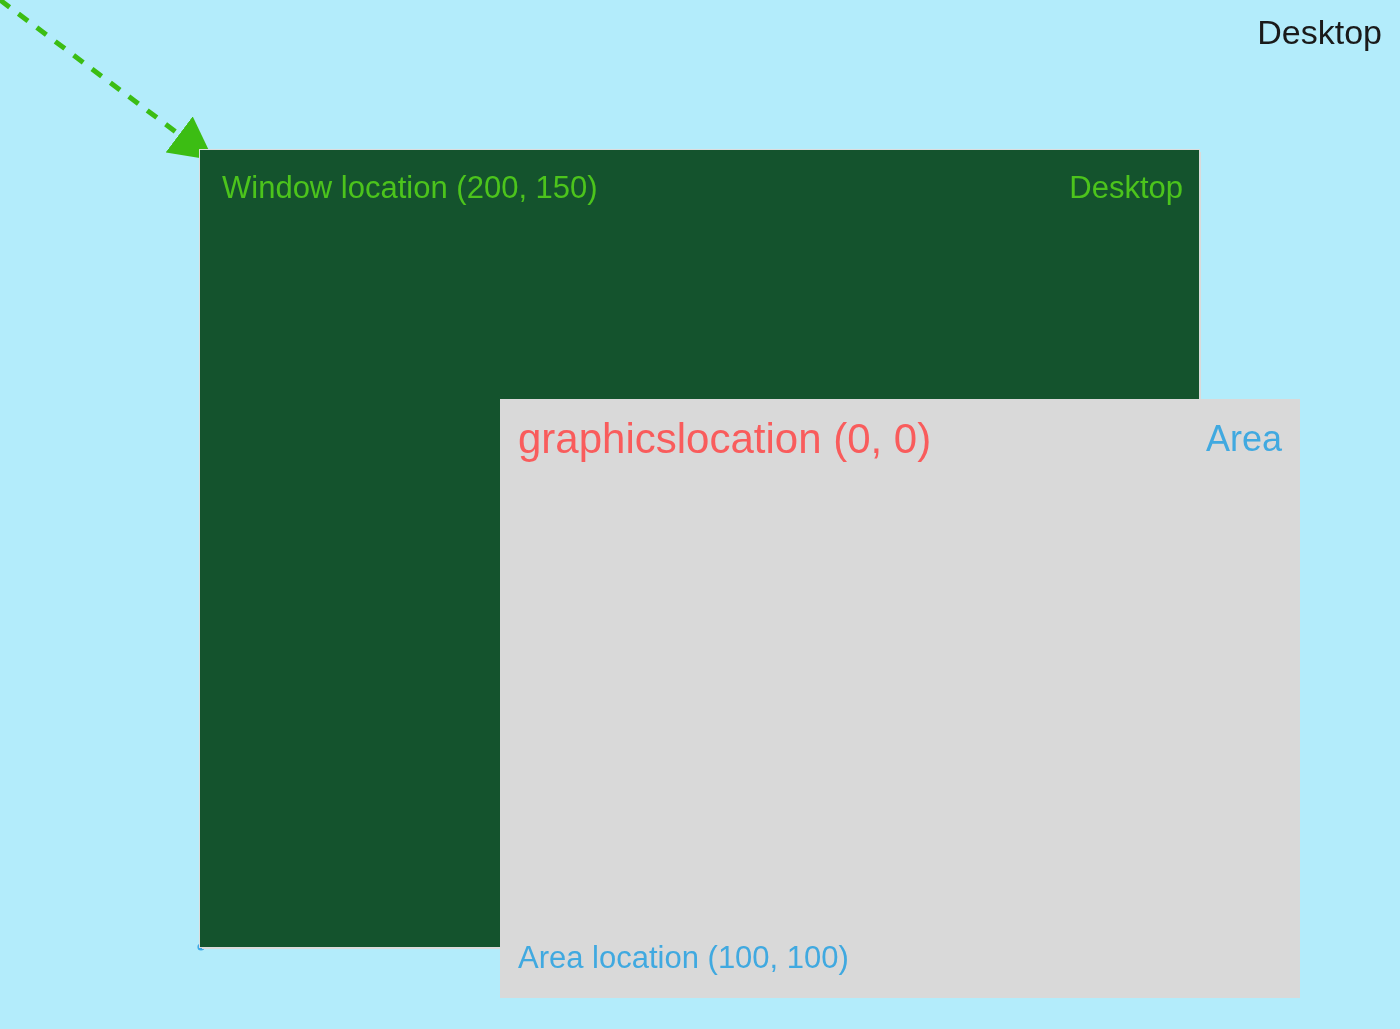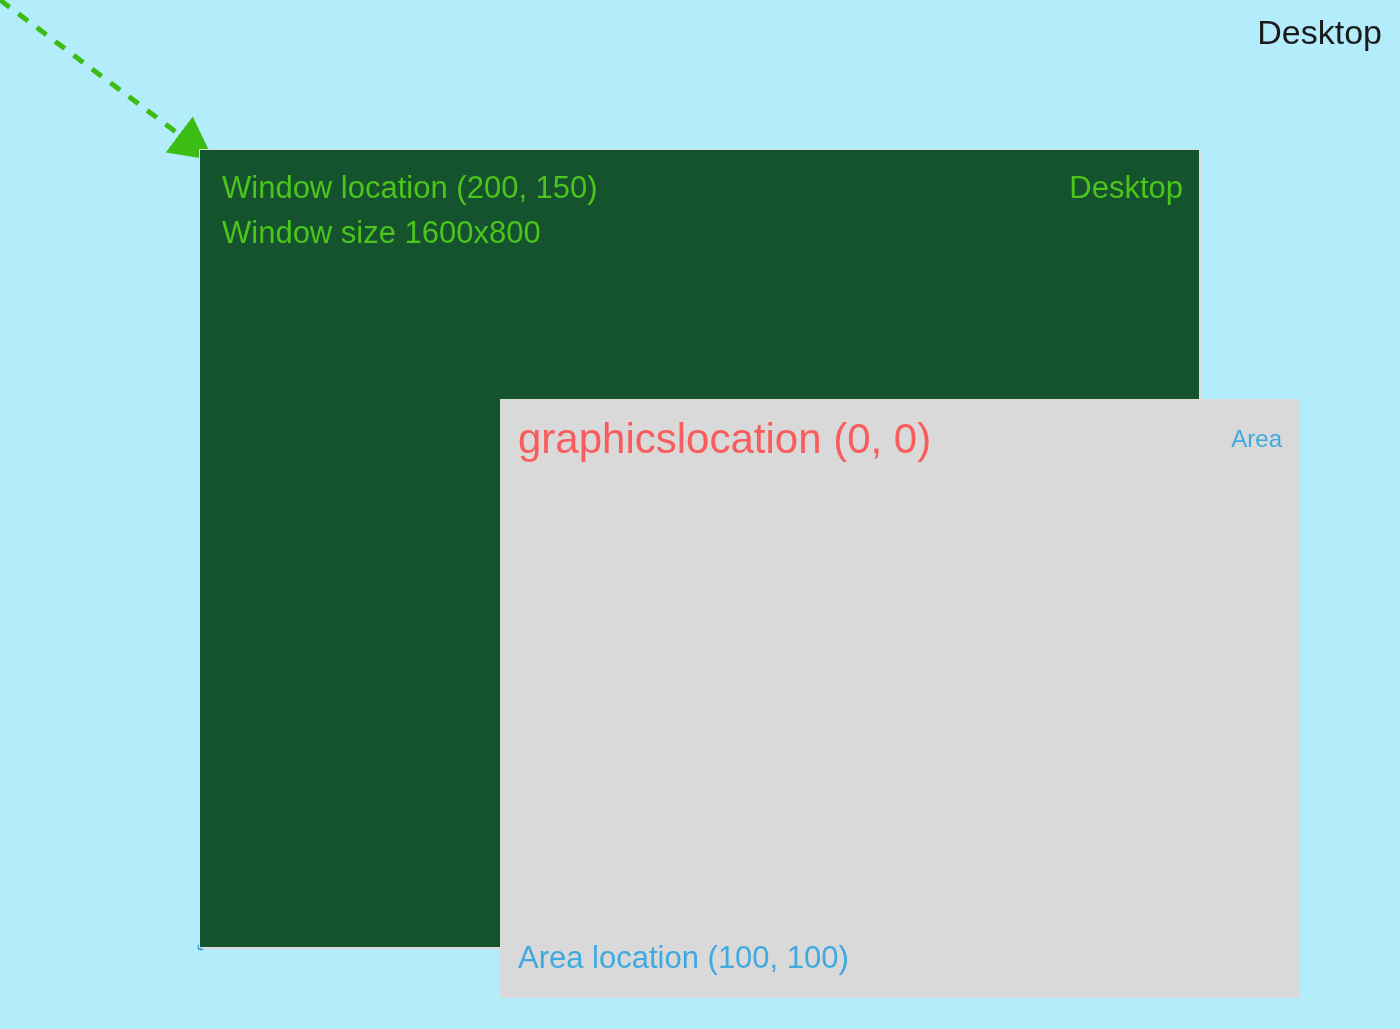--- a/index.html
+++ b/index.html
@@ -76,21 +76,21 @@
     top: 17px;
     font-size: 42px;
     line-height: 45px;
     color: #f95c5c;
     white-space: nowrap;
   }
   .area-corner-label {
     position: absolute;
     right: 18px;
     top: 17px;
-    font-size: 24px;
+    font-size: 36px;
     line-height: 45px;
     color: #40a9e0;
     white-space: nowrap;
   }
   .area-text-bottom {
     position: absolute;
     left: 18px;
     bottom: 18px;
     font-size: 31px;
     line-height: 44px;
@@ -119,21 +119,20 @@
     <circle cx="201" cy="947" r="3.6" fill="#3fa9e5"></circle>
     <line x1="203" y1="945" x2="293" y2="855" stroke="#3fa9e5" stroke-width="5" stroke-dasharray="9 11" marker-end="url(#blue-head)"></line>
   </svg>
 
   <div class="desktop-label">Desktop</div>
 
   <div class="window-box">
 
     <div class="window-text-block">
       <span class="txt-line">Window location (200, 150)</span>
-      <span class="txt-line">Window size 1600x800</span>
     </div>
 
     <div class="window-corner-label">Desktop</div>
 
     <div class="area-box">
 
       <div class="area-text-top">
         <span class="txt-line">graphicslocation (0, 0)</span>
       </div>
 

